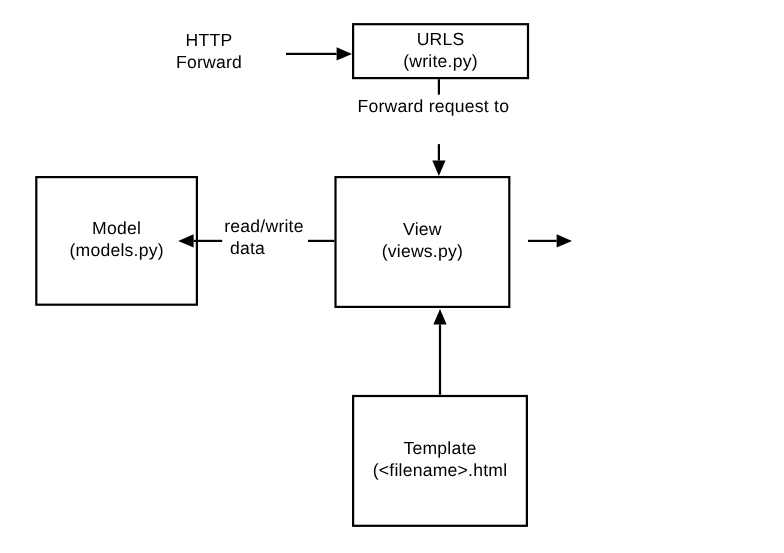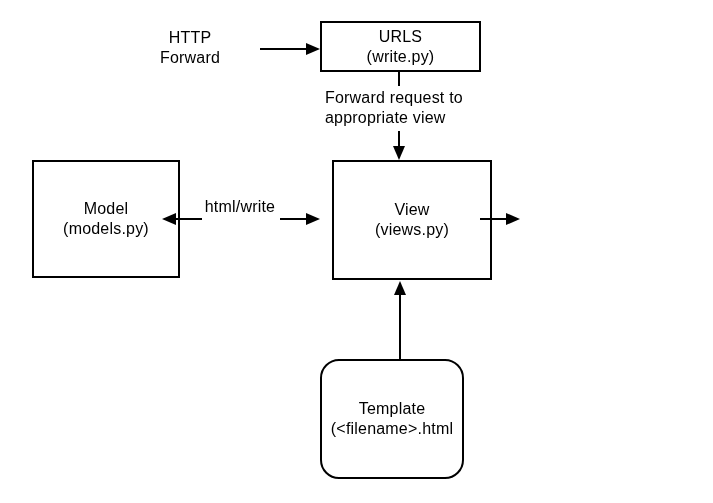--- a/index.html
+++ b/index.html
@@ -40,47 +40,47 @@
   <div class="tri tri-right" style="left:306px; top:43px;"></div>
 
   <div class="box" style="left:320px; top:21px; width:161px; height:51px;">
     <div>URLS</div>
     <div>(write.py)</div>
   </div>
 
   <div class="shaft" style="left:398px; top:72px; width:2px; height:14px;"></div>
   <div class="lbl" style="left:325px; top:88px; width:175px;">
     <div>Forward request to</div>
-    <div>appropriate view</div>
   </div>
   <div class="shaft" style="left:398px; top:131px; width:2px; height:15px;"></div>
   <div class="tri tri-down" style="left:393px; top:146px;"></div>
 
   <div class="box" style="left:32px; top:160px; width:148px; height:118px;">
     <div>Model</div>
     <div>(models.py)</div>
   </div>
 
   <div class="tri tri-left" style="left:162px; top:213px;"></div>
   <div class="shaft" style="left:176px; top:218px; width:26px; height:2px;"></div>
   <div class="lbl center" style="left:198px; top:197px; width:84px;">
-    <div>html/write</div>
+    <div>read/write</div>
+    <div style="padding-right:30px;">data</div>
   </div>
   <div class="shaft" style="left:280px; top:218px; width:26px; height:2px;"></div>
   <div class="tri tri-right" style="left:306px; top:213px;"></div>
 
-  <div class="box" style="left:332px; top:160px; width:160px; height:120px;">
+  <div class="box" style="left:304px; top:160px; width:160px; height:120px;">
     <div>View</div>
     <div>(views.py)</div>
   </div>
 
   <div class="shaft" style="left:480px; top:218px; width:26px; height:2px;"></div>
   <div class="tri tri-right" style="left:506px; top:213px;"></div>
 
   <div class="tri tri-up" style="left:394px; top:281px;"></div>
   <div class="shaft" style="left:399px; top:295px; width:2px; height:64px;"></div>
 
-  <div class="box" style="left:320px; top:359px; width:144px; height:120px;border-radius:19px;">
+  <div class="box" style="left:320px; top:359px; width:160px; height:120px;">
     <div>Template</div>
     <div>(&lt;filename&gt;.html</div>
   </div>
 
 </div>
 
 </body></html>

